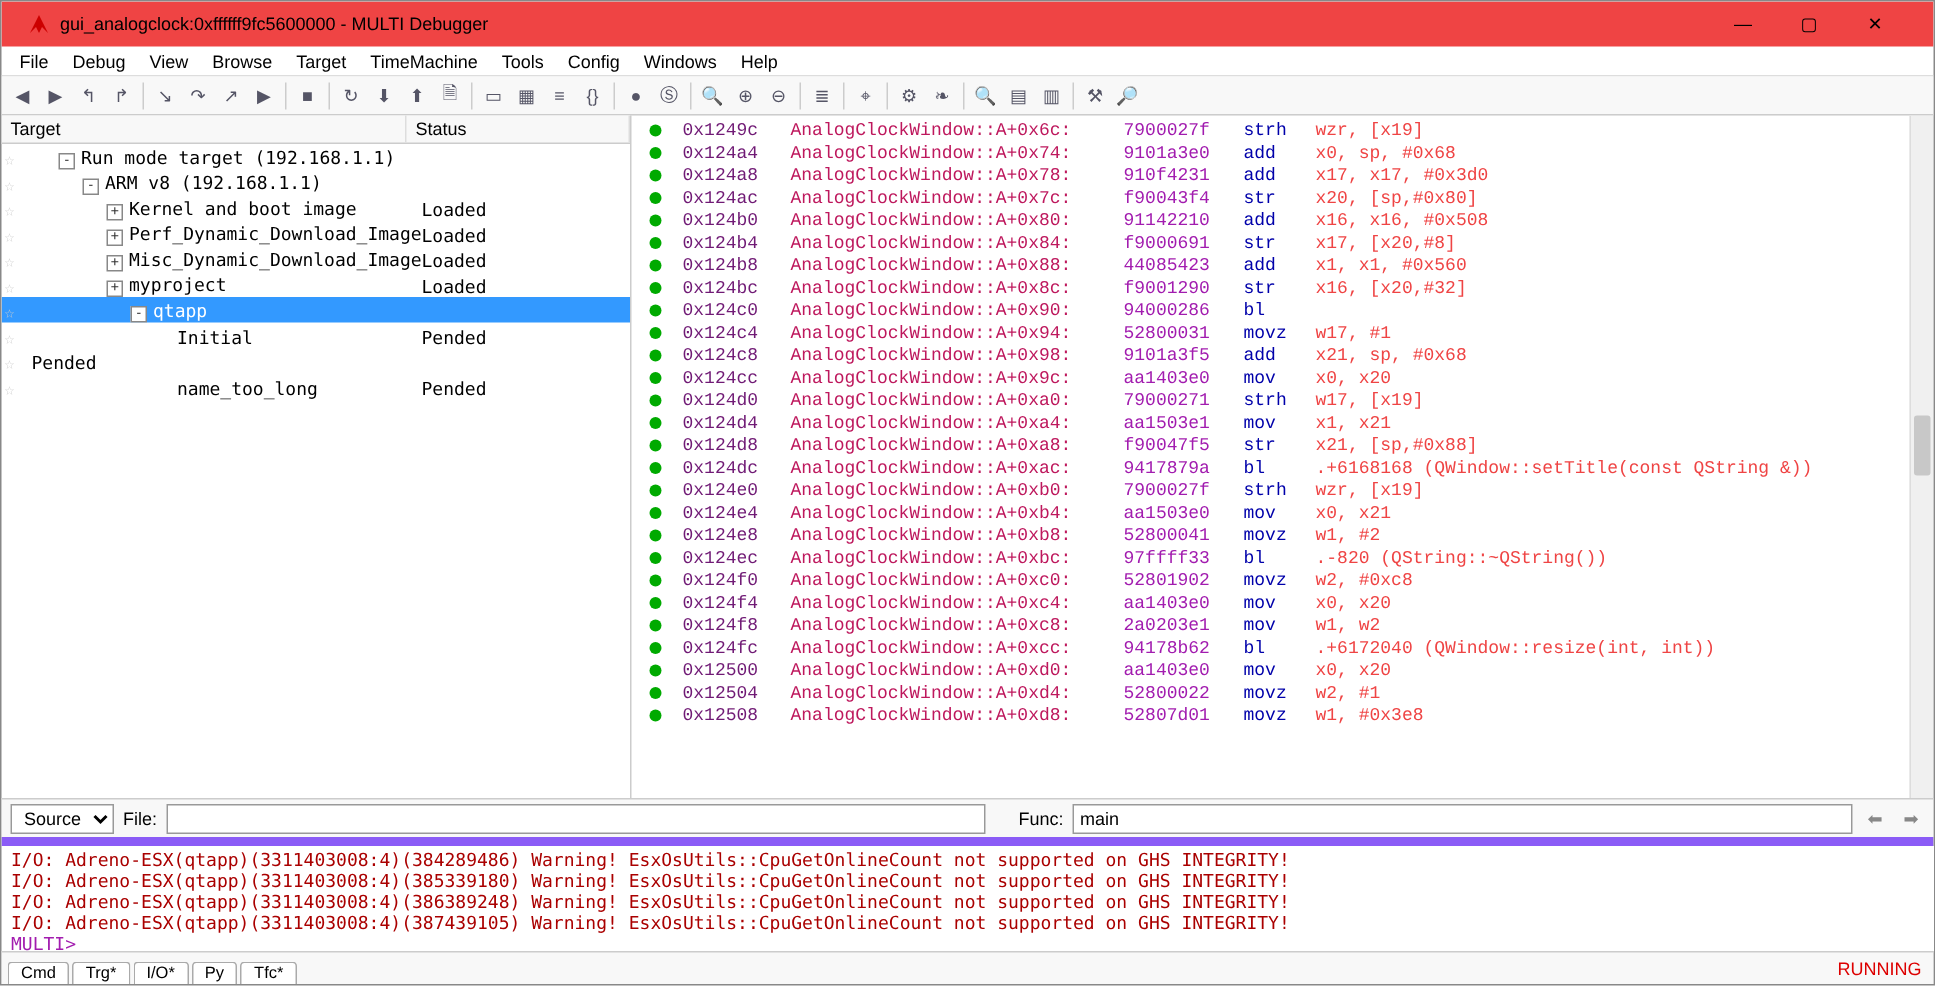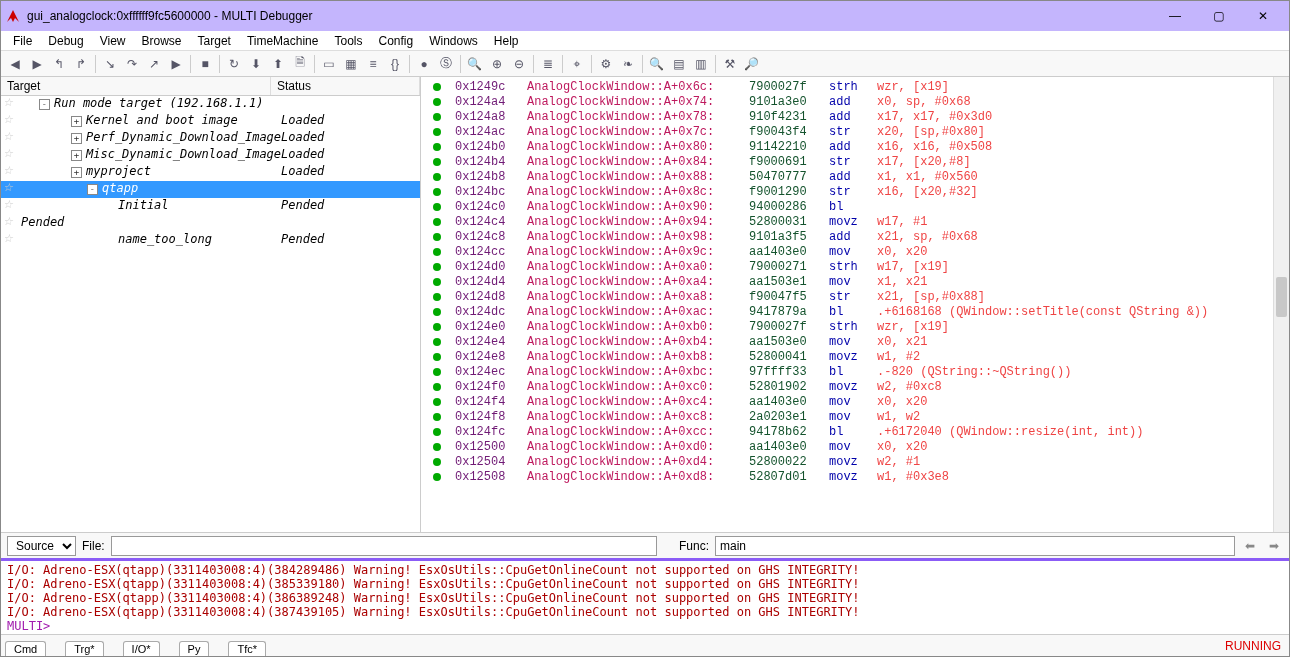--- a/index.html
+++ b/index.html
@@ -1,60 +1,60 @@
 <!DOCTYPE html>
 <html><head>
 <meta charset="utf-8">
 <style>
 * { margin: 0; padding: 0; box-sizing: border-box; }
 body { font-family: "Segoe UI", Tahoma, sans-serif; font-size: 12px; background: #fff; width: 1290px; height: 657px; border: 1px solid #888; display: flex; flex-direction: column; overflow: hidden; }
-.titlebar { display: flex; align-items: center; height: 30px; padding: 0 4px; background: #c4b5fd; }
+.titlebar { display: flex; align-items: center; height: 30px; padding: 0 17px; background: #ef4444; }
 .titlebar .icon { width: 16px; height: 16px; margin-right: 6px; }
 .titlebar .title { flex: 1; font-size: 12px; }
 .winbtns { display: flex; gap: 0; }
 .winbtn { width: 44px; height: 28px; display: flex; align-items: center; justify-content: center; font-family: sans-serif; }
 .menubar { display: flex; height: 20px; align-items: center; padding: 0 4px; gap: 0; border-bottom: 1px solid #ddd; }
 .menubar span { padding: 2px 8px; cursor: default; }
 .toolbar { display: flex; align-items: center; height: 26px; gap: 2px; padding: 2px 4px; border-bottom: 1px solid #ccc; background: #f8f8f8; }
 .tbtn { width: 20px; height: 20px; display: flex; align-items: center; justify-content: center; border: 1px solid transparent; }
 .sep { width: 1px; height: 18px; background: #ccc; margin: 0 2px; }
 .main { display: flex; flex: 1; min-height: 0; }
 .left { width: 420px; display: flex; flex-direction: column; border-right: 1px solid #ccc; }
 .left-head { display: flex; border-bottom: 1px solid #ccc; background: #f8f8f8; }
 .left-head .col { padding: 2px 6px; border-right: 1px solid #ddd; font-size: 12px; }
 .left-head .col.target { width: 270px; }
 .left-head .col.status { flex: 1; }
 .tree { flex: 1; overflow: auto; font-family: Consolas, monospace; font-size: 12px; position: relative; }
-.tree-row { display: flex; height: 17px; align-items: flex-start; white-space: nowrap; padding-left: 20px; font-style: italic; }
+.tree-row { display: flex; height: 17px; align-items: flex-end; white-space: nowrap; padding-left: 20px; }
 .tree-row.selected { background: #3399ff; color: #fff; }
 .tree-row .star { position: absolute; left: 2px; color: #ccc; font-size: 11px; }
 .tree-row .label { width: 260px; }
 .tree-row .status { }
 .exp { display: inline-block; width: 11px; height: 11px; border: 1px solid #888; text-align: center; line-height: 9px; font-size: 9px; margin-right: 4px; background: #fff; color: #333; }
 .right { flex: 1; display: flex; flex-direction: column; min-width: 0; }
 .disasm { flex: 1; overflow: auto; font-family: Consolas, "Courier New", monospace; font-size: 12px; padding: 2px 6px; position: relative; }
 .disasm-line { display: flex; height: 15px; align-items: center; white-space: pre; }
 .dot { width: 8px; height: 8px; border-radius: 50%; background: #0a0; margin: 0 14px 0 6px; flex-shrink: 0; }
 .addr { color: #701a75; width: 72px; }
 .sym { color: #be185d; width: 222px; }
-.hex { color: #14532d; width: 80px; }
+.hex { color: #a21caf; width: 80px; }
 .mn { color: #00a; width: 48px; }
 .ops { color: #ef4444; }
 .scrollbar-right { position: absolute; right: 0; top: 0; bottom: 0; width: 16px; background: #f0f0f0; border-left: 1px solid #ddd; }
 .scroll-thumb { position: absolute; left: 2px; right: 2px; background: #c8c8c8; border-radius: 2px; }
 .bottom-controls { display: flex; align-items: center; height: 26px; padding: 2px 6px; gap: 6px; border-top: 1px solid #ccc; background: #f8f8f8; }
 .bottom-controls select, .bottom-controls input { font-size: 12px; height: 20px; border: 1px solid #999; background: #fff; padding: 0 4px; }
 .bottom-controls .file-in { flex: 1; min-width: 200px; }
 .bottom-controls .func-in { width: 520px; }
 .navarrow { width: 18px; height: 18px; display: flex; align-items: center; justify-content: center; color: #888; }
-.console { height: 76px; overflow: auto; border-top: 3px solid #8b5cf6; font-family: Consolas, monospace; font-size: 12px; padding: 2px 6px; background: #fff; position: relative; }
+.console { height: 76px; overflow: auto; border-top: 6px solid #8b5cf6; font-family: Consolas, monospace; font-size: 12px; padding: 2px 6px; background: #fff; position: relative; }
 .console .line { white-space: pre; color: #a00; }
 .console .prompt { color: #a21caf; }
 .statusbar { height: 22px; border-top: 1px solid #ccc; display: flex; align-items: center; background: #f8f8f8; }
-.tabs { display: flex; align-items: flex-end; height: 100%; gap: 17px; padding-left: 4px; justify-content: space-between; }
+.tabs { display: flex; align-items: flex-end; height: 100%; gap: 0; padding-left: 4px; justify-content: space-between; }
 .tab { border: 1px solid #aaa; border-bottom: none; padding: 1px 8px; font-size: 11px; background: #fff; margin-right: 2px; border-radius: 3px 3px 0 0; }
 .status-right { margin-left: auto; padding-right: 8px; color: #d00; font-size: 12px; }
 </style>
 </head>
 <body>
 
 <div class="titlebar">
   <svg class="icon" viewBox="0 0 16 16">
       <path fill="#c00" d="M2 14 L8 2 L14 14 L10 10 L8 14 L6 10 Z"></path>
     </svg>
@@ -193,20 +193,25 @@
       <div class="col status">Status</div>
     </div>
     <div class="tree" id="tree">
         <div class="tree-row">
           <span class="star">☆</span>
           <span class="label" style="padding-left:18px"><span class="exp">-</span><span>Run mode target (192.168.1.1)</span></span>
           <span class="status"></span>
         </div>
         <div class="tree-row">
           <span class="star">☆</span>
+          <span class="label" style="padding-left:34px"><span class="exp">-</span><span>ARM v8 (192.168.1.1)</span></span>
+          <span class="status"></span>
+        </div>
+        <div class="tree-row">
+          <span class="star">☆</span>
           <span class="label" style="padding-left:50px"><span class="exp">+</span><span>Kernel and boot image</span></span>
           <span class="status">Loaded</span>
         </div>
         <div class="tree-row">
           <span class="star">☆</span>
           <span class="label" style="padding-left:50px"><span class="exp">+</span><span>Perf_Dynamic_Download_Image</span></span>
           <span class="status">Loaded</span>
         </div>
         <div class="tree-row">
           <span class="star">☆</span>
@@ -240,21 +245,21 @@
       </div>
   </div>
   <div class="right">
     <div class="disasm" id="disasm">
       <div class="disasm-line"><span class="dot"></span><span class="addr">0x1249c</span>  <span class="sym">AnalogClockWindow::A+0x6c:</span>   <span class="hex">7900027f</span>  <span class="mn">strh</span>  <span class="ops">wzr, [x19]</span></div>
         <div class="disasm-line"><span class="dot"></span><span class="addr">0x124a4</span>  <span class="sym">AnalogClockWindow::A+0x74:</span>   <span class="hex">9101a3e0</span>  <span class="mn">add</span>  <span class="ops">x0, sp, #0x68</span></div>
         <div class="disasm-line"><span class="dot"></span><span class="addr">0x124a8</span>  <span class="sym">AnalogClockWindow::A+0x78:</span>   <span class="hex">910f4231</span>  <span class="mn">add</span>  <span class="ops">x17, x17, #0x3d0</span></div>
         <div class="disasm-line"><span class="dot"></span><span class="addr">0x124ac</span>  <span class="sym">AnalogClockWindow::A+0x7c:</span>   <span class="hex">f90043f4</span>  <span class="mn">str</span>  <span class="ops">x20, [sp,#0x80]</span></div>
         <div class="disasm-line"><span class="dot"></span><span class="addr">0x124b0</span>  <span class="sym">AnalogClockWindow::A+0x80:</span>   <span class="hex">91142210</span>  <span class="mn">add</span>  <span class="ops">x16, x16, #0x508</span></div>
         <div class="disasm-line"><span class="dot"></span><span class="addr">0x124b4</span>  <span class="sym">AnalogClockWindow::A+0x84:</span>   <span class="hex">f9000691</span>  <span class="mn">str</span>  <span class="ops">x17, [x20,#8]</span></div>
-        <div class="disasm-line"><span class="dot"></span><span class="addr">0x124b8</span>  <span class="sym">AnalogClockWindow::A+0x88:</span>   <span class="hex">50470777</span>  <span class="mn">add</span>  <span class="ops">x1, x1, #0x560</span></div>
+        <div class="disasm-line"><span class="dot"></span><span class="addr">0x124b8</span>  <span class="sym">AnalogClockWindow::A+0x88:</span>   <span class="hex">44085423</span>  <span class="mn">add</span>  <span class="ops">x1, x1, #0x560</span></div>
         <div class="disasm-line"><span class="dot"></span><span class="addr">0x124bc</span>  <span class="sym">AnalogClockWindow::A+0x8c:</span>   <span class="hex">f9001290</span>  <span class="mn">str</span>  <span class="ops">x16, [x20,#32]</span></div>
         <div class="disasm-line"><span class="dot"></span><span class="addr">0x124c0</span>  <span class="sym">AnalogClockWindow::A+0x90:</span>   <span class="hex">94000286</span>  <span class="mn">bl</span>  </div>
         <div class="disasm-line"><span class="dot"></span><span class="addr">0x124c4</span>  <span class="sym">AnalogClockWindow::A+0x94:</span>   <span class="hex">52800031</span>  <span class="mn">movz</span>  <span class="ops">w17, #1</span></div>
         <div class="disasm-line"><span class="dot"></span><span class="addr">0x124c8</span>  <span class="sym">AnalogClockWindow::A+0x98:</span>   <span class="hex">9101a3f5</span>  <span class="mn">add</span>  <span class="ops">x21, sp, #0x68</span></div>
         <div class="disasm-line"><span class="dot"></span><span class="addr">0x124cc</span>  <span class="sym">AnalogClockWindow::A+0x9c:</span>   <span class="hex">aa1403e0</span>  <span class="mn">mov</span>  <span class="ops">x0, x20</span></div>
         <div class="disasm-line"><span class="dot"></span><span class="addr">0x124d0</span>  <span class="sym">AnalogClockWindow::A+0xa0:</span>   <span class="hex">79000271</span>  <span class="mn">strh</span>  <span class="ops">w17, [x19]</span></div>
         <div class="disasm-line"><span class="dot"></span><span class="addr">0x124d4</span>  <span class="sym">AnalogClockWindow::A+0xa4:</span>   <span class="hex">aa1503e1</span>  <span class="mn">mov</span>  <span class="ops">x1, x21</span></div>
         <div class="disasm-line"><span class="dot"></span><span class="addr">0x124d8</span>  <span class="sym">AnalogClockWindow::A+0xa8:</span>   <span class="hex">f90047f5</span>  <span class="mn">str</span>  <span class="ops">x21, [sp,#0x88]</span></div>
         <div class="disasm-line"><span class="dot"></span><span class="addr">0x124dc</span>  <span class="sym">AnalogClockWindow::A+0xac:</span>   <span class="hex">9417879a</span>  <span class="mn">bl</span>  <span class="ops">.+6168168 (QWindow::setTitle(const QString &amp;))</span></div>
         <div class="disasm-line"><span class="dot"></span><span class="addr">0x124e0</span>  <span class="sym">AnalogClockWindow::A+0xb0:</span>   <span class="hex">7900027f</span>  <span class="mn">strh</span>  <span class="ops">wzr, [x19]</span></div>

